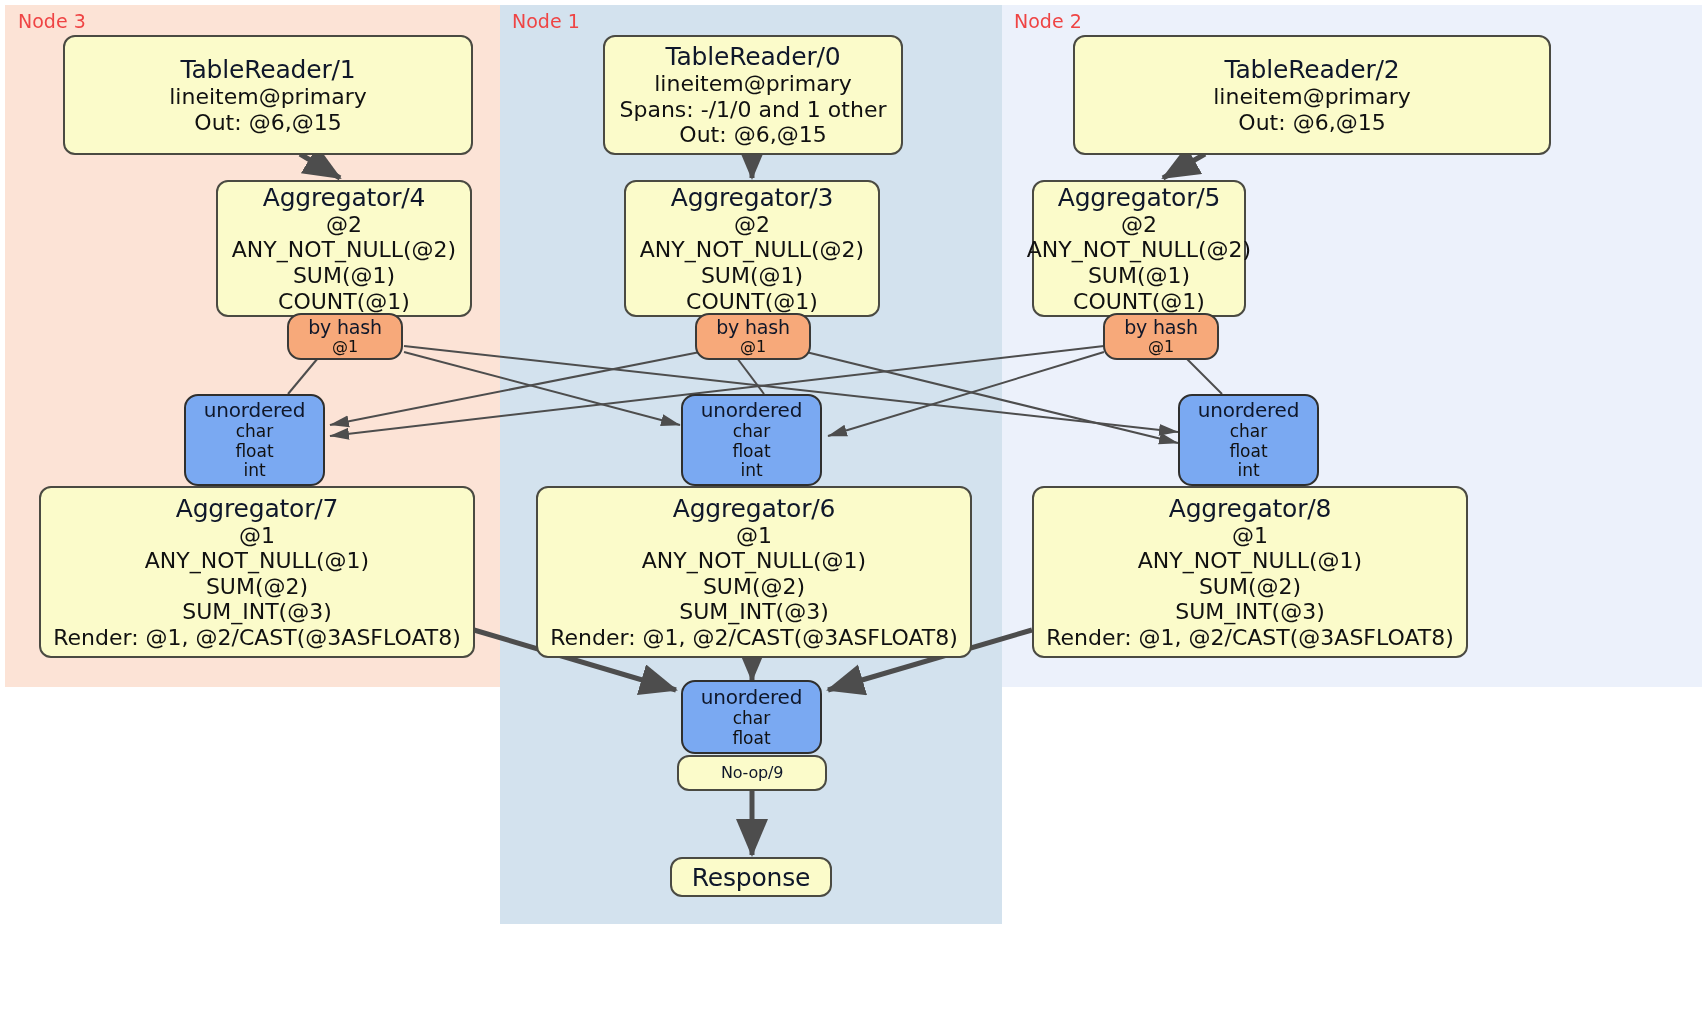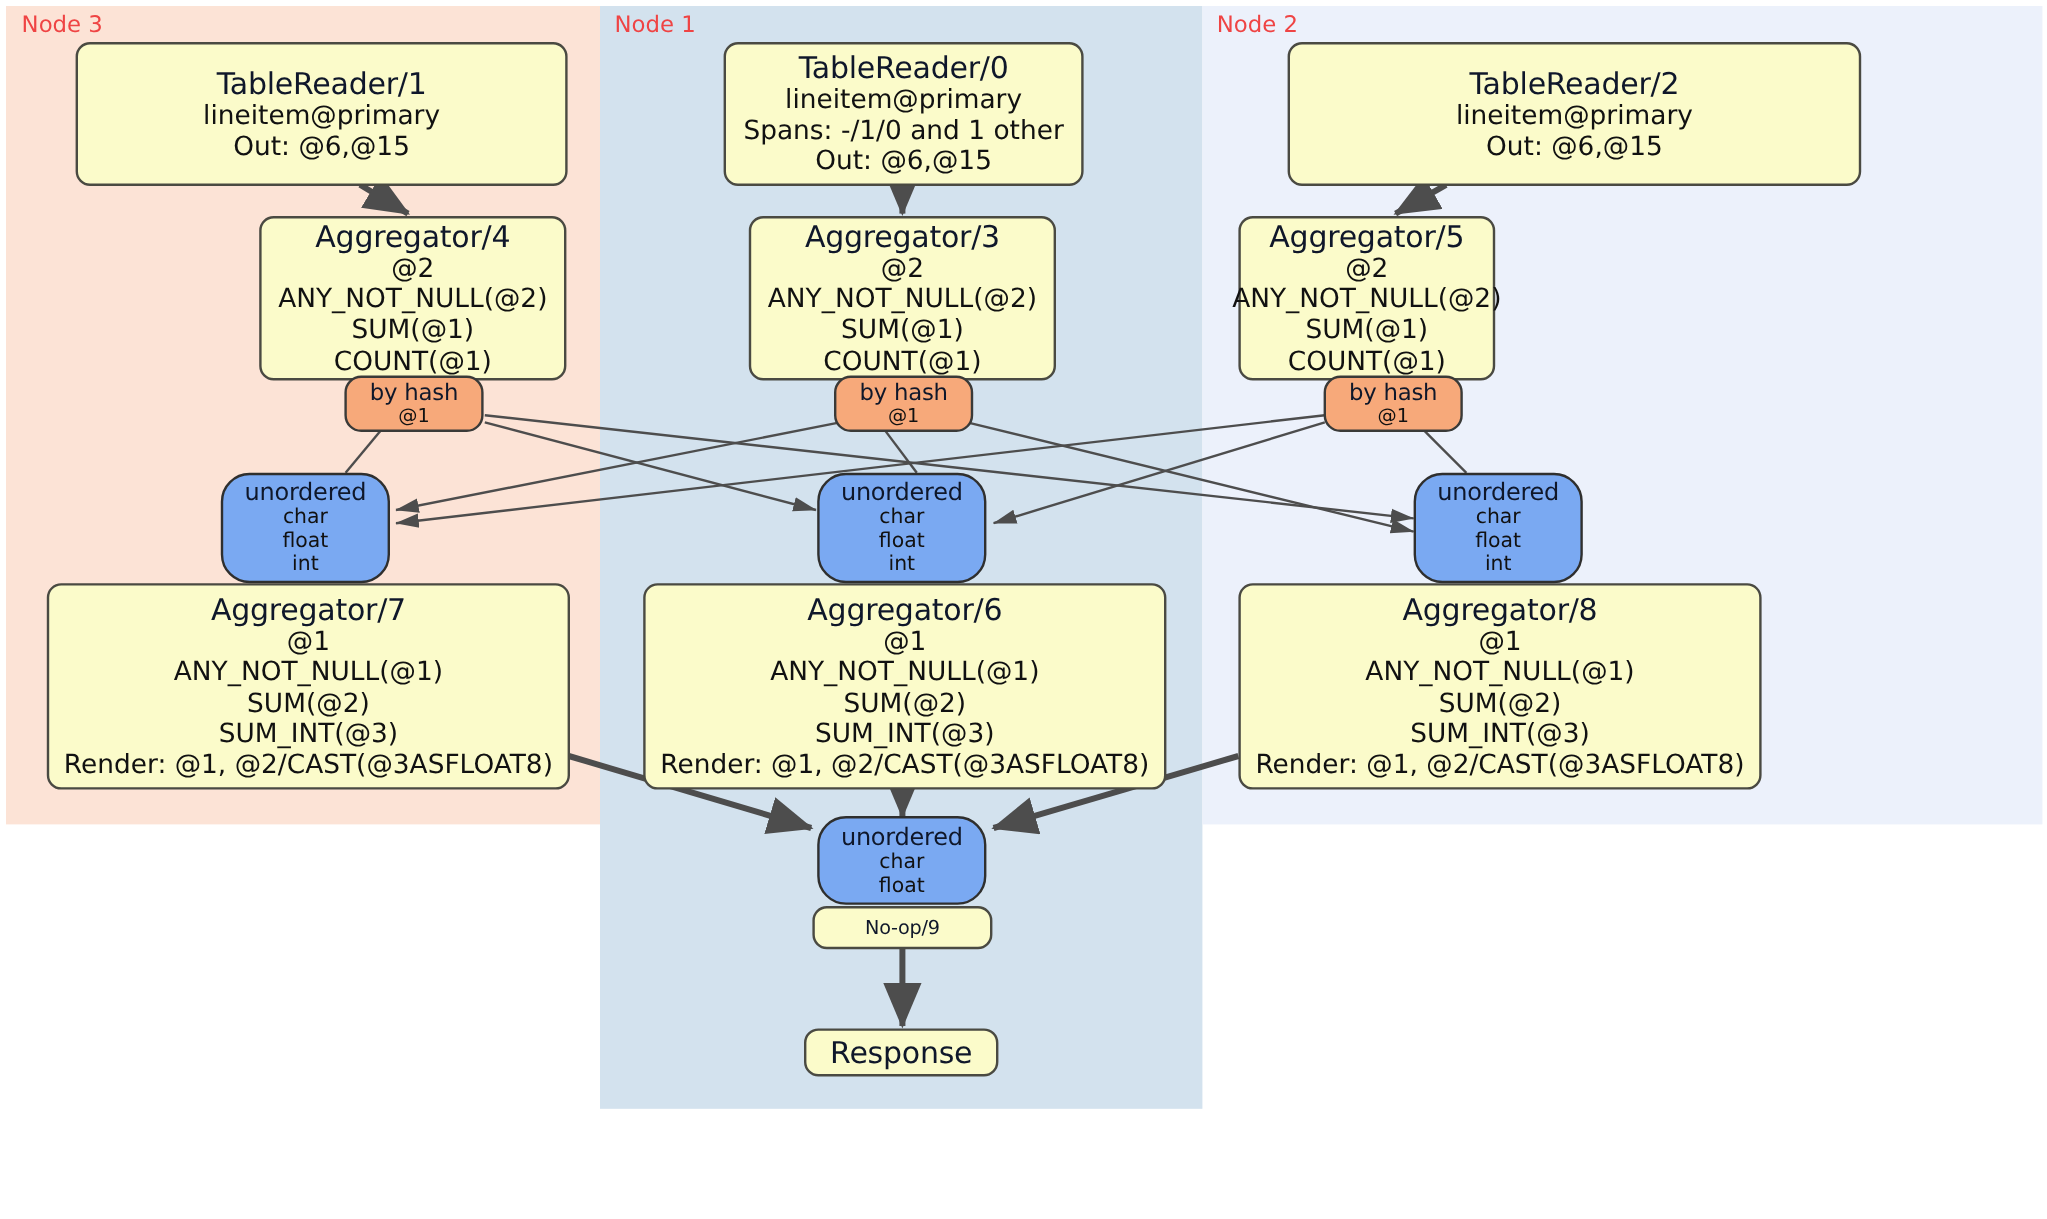--- a/index.html
+++ b/index.html
@@ -50,21 +50,21 @@
     border-color: #4a4a42;
   }
   .router {
     background: #f7a97a;
     border-color: #3a3a38;
     border-radius: 14px;
   }
   .sync {
     background: #7aa9f2;
     border-color: #2f2f2e;
-    border-radius: 24px;
+    border-radius: 14px;
     text-align: right;
   }
   .title {
     font-weight: normal;
     font-size: 25px;
     color: #0f172a;
     letter-spacing: -0.2px;
   }
   .sub {
     font-size: 22px;

